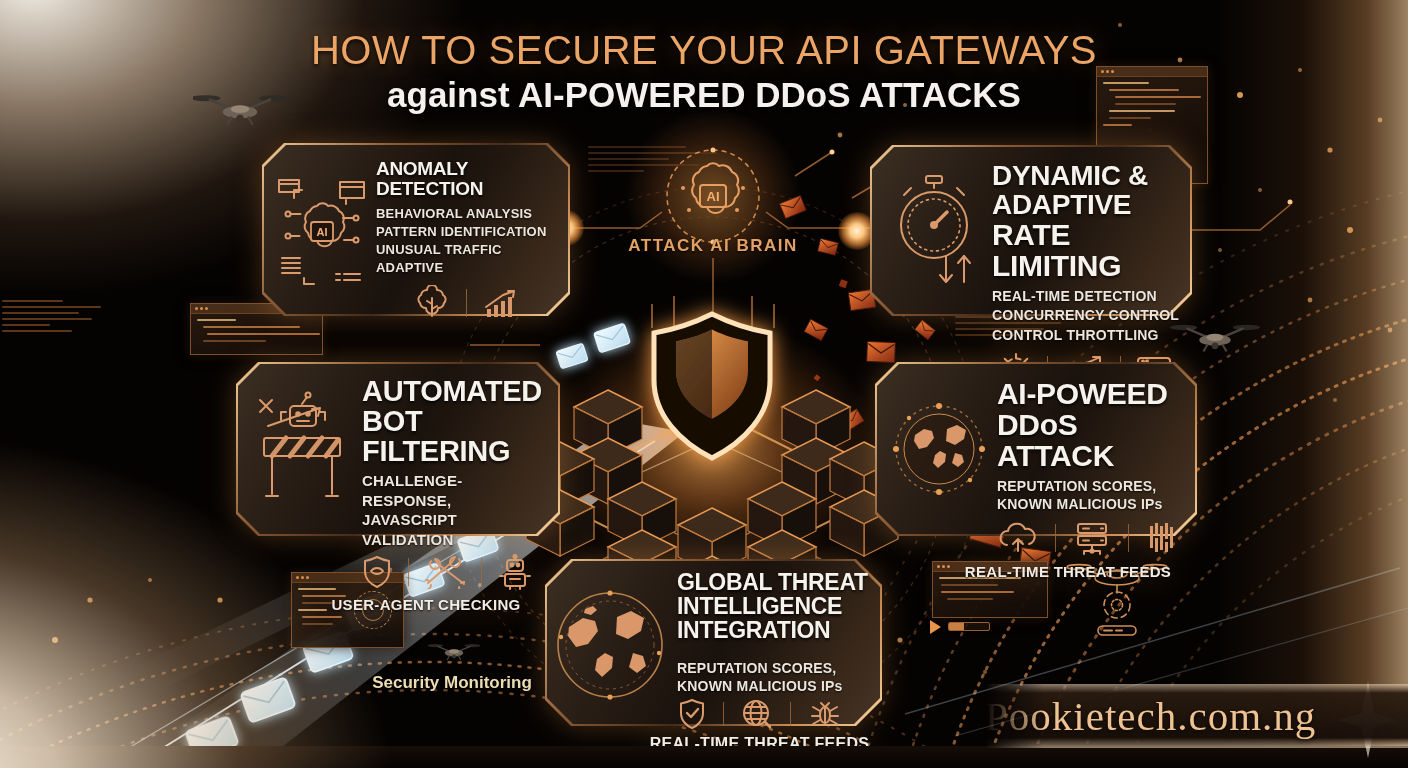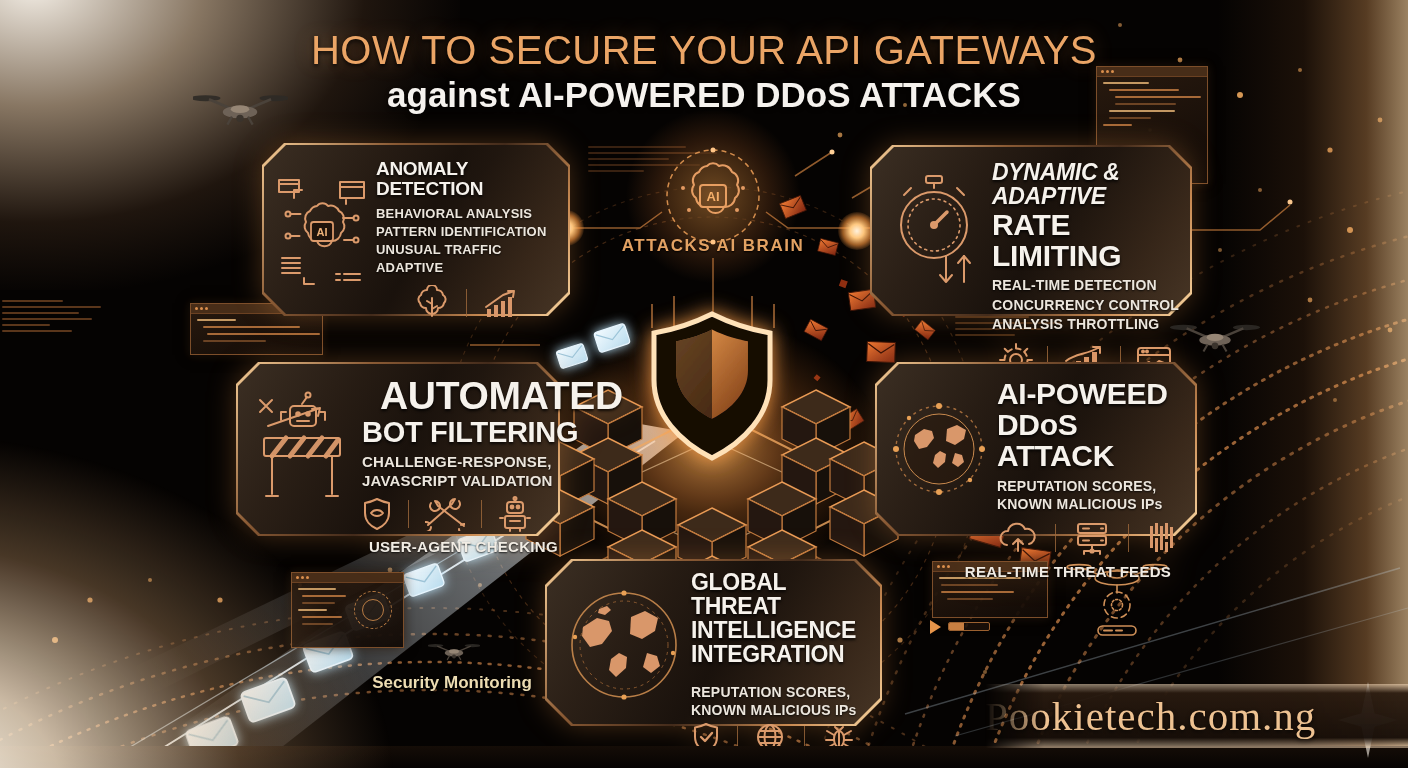--- a/index.html
+++ b/index.html
@@ -29,22 +29,22 @@
   .ptext{flex:1 1 auto;color:#efe9e1;}
   .ph1,.ph2,.ph3{font-weight:bold;color:#f6f2ec;line-height:1.04;letter-spacing:-.3px;text-shadow:0 2px 3px rgba(0,0,0,.8);}
   .pline{font-weight:bold;color:#ece6dd;letter-spacing:.2px;line-height:1.4;text-shadow:0 1px 2px rgba(0,0,0,.8);}
   .irow{display:flex;align-items:center;gap:14px;margin-top:8px;}
   .idiv{width:1px;height:28px;background:#a06a3c;opacity:.8;}
   .pfoot{font-weight:bold;color:#f1ece4;letter-spacing:.3px;text-align:center;text-shadow:0 1px 2px rgba(0,0,0,.8);}
   .ic{stroke:#dB9a6b;fill:none;stroke-width:2;stroke-linecap:round;stroke-linejoin:round;}
   .icf{fill:#d9976a;stroke:none;}
 
   .panel-anomaly .ph1{font-size:27px;} .panel-anomaly .ph2{font-size:19px;margin-bottom:6px;} .panel-anomaly .pline{font-size:13px;}
-  .panel-rate .ph1{font-size:23px;font-style:italic;} .panel-rate .ph2{font-size:30px;margin-bottom:5px;} .panel-rate .pline{font-size:14px;}
-  .panel-bot .ph1{font-size:39px;margin-left:18px;} .panel-bot .ph2{font-size:29px;margin-bottom:5px;} .panel-bot .pline{font-size:15px;line-height:1.3;} .panel-bot .pfoot{font-size:15px;margin-top:6px;}
+  .panel-rate .ph1{font-size:28px;} .panel-rate .ph2{font-size:30px;margin-bottom:5px;} .panel-rate .pline{font-size:14px;}
+  .panel-bot .ph1{font-size:29px;} .panel-bot .ph2{font-size:29px;margin-bottom:5px;} .panel-bot .pline{font-size:15px;line-height:1.3;} .panel-bot .pfoot{font-size:15px;margin-top:6px;}
   .panel-ddos .ph1{font-size:30px;} .panel-ddos .ph2{font-size:30px;margin-bottom:5px;} .panel-ddos .pline{font-size:14px;line-height:1.35;} .panel-ddos .pfoot{font-size:15px;margin-top:7px;}
   .panel-global .ph1,.panel-global .ph2,.panel-global .ph3{font-size:23px;} .panel-global .pline{font-size:14px;line-height:1.3;} .panel-global .pfoot{font-size:16px;margin-top:5px;}
   .panel-global .ph3{margin-bottom:16px;}
 
   
   .brain-wrap{left:651px;top:134px;width:124px;height:124px;z-index:4;}
   .brain-glow{position:absolute;inset:-26px;background:radial-gradient(circle,rgba(255,170,80,.4) 0%,rgba(255,140,60,.15) 45%,transparent 70%);border-radius:50%;}
   .caption{left:563px;top:236px;width:300px;text-align:center;font-size:17px;font-weight:bold;color:#e3a263;letter-spacing:1.5px;z-index:4;text-shadow:0 1px 2px #000;}
   .cluster{left:512px;top:290px;width:400px;height:330px;z-index:3;}
 
@@ -245,21 +245,21 @@
         <circle cx="0" cy="46" r="2.5" fill="#ffcf96"></circle>
       <path class="ic" stroke-width="2.5" d="M-6,-30 a8,8 0 0,1 12,0 a10,10 0 0,1 13,6 a9,9 0 0,1 5,13 a9,9 0 0,1 -2,13 a10,10 0 0,1 -11,9 a9,9 0 0,1 -17,0 a10,10 0 0,1 -11,-9 a9,9 0 0,1 -2,-13 a9,9 0 0,1 5,-13 a10,10 0 0,1 8,-6 z"></path>
       <rect x="-13" y="-11" width="26" height="22" rx="3" fill="rgba(30,18,10,.9)" stroke="#dB9a6b" stroke-width="2"></rect>
       <text x="0" y="5" text-anchor="middle" font-size="13" font-weight="bold" fill="#eeb27a" font-family="Liberation Sans, sans-serif">AI</text>
       <circle cx="-30" cy="-8" r="2" fill="#d9976a"></circle>
         <circle cx="30" cy="-8" r="2" fill="#d9976a"></circle>
       <circle cx="-24" cy="14" r="2" fill="#d9976a"></circle>
         <circle cx="24" cy="14" r="2" fill="#d9976a"></circle>
     </svg>
   </div>
-  <div class="abs caption">ATTACKS AI BRAIN</div>
+  <div class="abs caption">ATTACK AI BRAIN</div>
 
   <svg class="abs cluster" viewBox="0 0 400 330">
     <defs>
       <radialGradient id="glowO">
           <stop offset="0" stop-color="#ffb45e" stop-opacity=".9"></stop>
           <stop offset=".5" stop-color="#ff8c34" stop-opacity=".35"></stop>
           <stop offset="1" stop-color="#ff8c34" stop-opacity="0"></stop>
         </radialGradient>
       <linearGradient id="shieldFace" x1="0" y1="0" x2="1" y2="1">
           <stop offset="0" stop-color="#f2a254"></stop>
@@ -385,21 +385,21 @@
             <path d="M62,86 v26 M62,112 l-6,-7 M62,112 l6,-7"></path>
             <path d="M80,112 v-26 M80,86 l-6,7 M80,86 l6,7"></path>
           </g>
         </svg>
       </div>
       <div class="ptext" style="padding-top:2px">
         <div class="ph1">DYNAMIC &amp; ADAPTIVE</div>
         <div class="ph2">RATE LIMITING</div>
         <div class="pline">REAL-TIME DETECTION</div>
         <div class="pline">CONCURRENCY CONTROL</div>
-        <div class="pline">ANALYSIS THROTTLING</div>
+        <div class="pline">CONTROL THROTTLING</div>
         <div class="irow" style="justify-content:center">
           <span>
             <svg width="34" height="34" viewBox="-17 -17 34 34">
                 <g class="ic">
                   <circle r="6"></circle>
                   <circle r="11.5" stroke-dasharray="4.5 4.5"></circle>
                   <path d="M0,-16 v4 M0,16 v-4 M-16,0 h4 M16,0 h-4 M-11.3,-11.3 l2.8,2.8 M11.3,11.3 l-2.8,-2.8 M-11.3,11.3 l2.8,-2.8 M11.3,-11.3 l-2.8,2.8"></path>
                 </g>
               </svg>
           </span>
@@ -561,21 +561,21 @@
               </svg>
           </span>
         </div>
         <div class="pfoot" style="margin-left:-46px">REAL-TIME THREAT FEEDS</div>
       </div>
     </div>
   </section>
 
   <section class="panel panel-global" style="left:545px;top:559px;width:337px;height:167px;--cut:26px;z-index:6">
     <div class="pframe"></div>
-    <div class="pbody" style="padding:12px 10px 8px 20px">
+    <div class="pbody" style="padding:12px 10px 8px 6px">
       <div class="picon" style="width:118px">
         <svg width="118" height="140" viewBox="0 0 118 140">
           <circle cx="59" cy="70" r="52" fill="none" stroke="#c98a4e" stroke-width="1.6" opacity=".9"></circle>
           <circle cx="59" cy="70" r="44" fill="none" stroke="#a06636" stroke-width="1" stroke-dasharray="3 4" opacity=".8"></circle>
           <g class="icf" fill="#d08a4e">
             <path d="M18,52 l14,-9 12,3 3,10 -10,13 -12,3 -8,-11 z"></path>
             <path d="M46,84 l8,-6 8,4 -1,11 -10,9 -7,-7 z"></path>
             <path d="M66,42 l14,-6 13,7 -3,13 -13,8 -12,-5 z"></path>
             <path d="M82,78 l10,3 3,10 -9,7 -8,-6 z"></path>
             <path d="M34,34 l8,-3 4,4 -6,5 -7,-2 z"></path>

